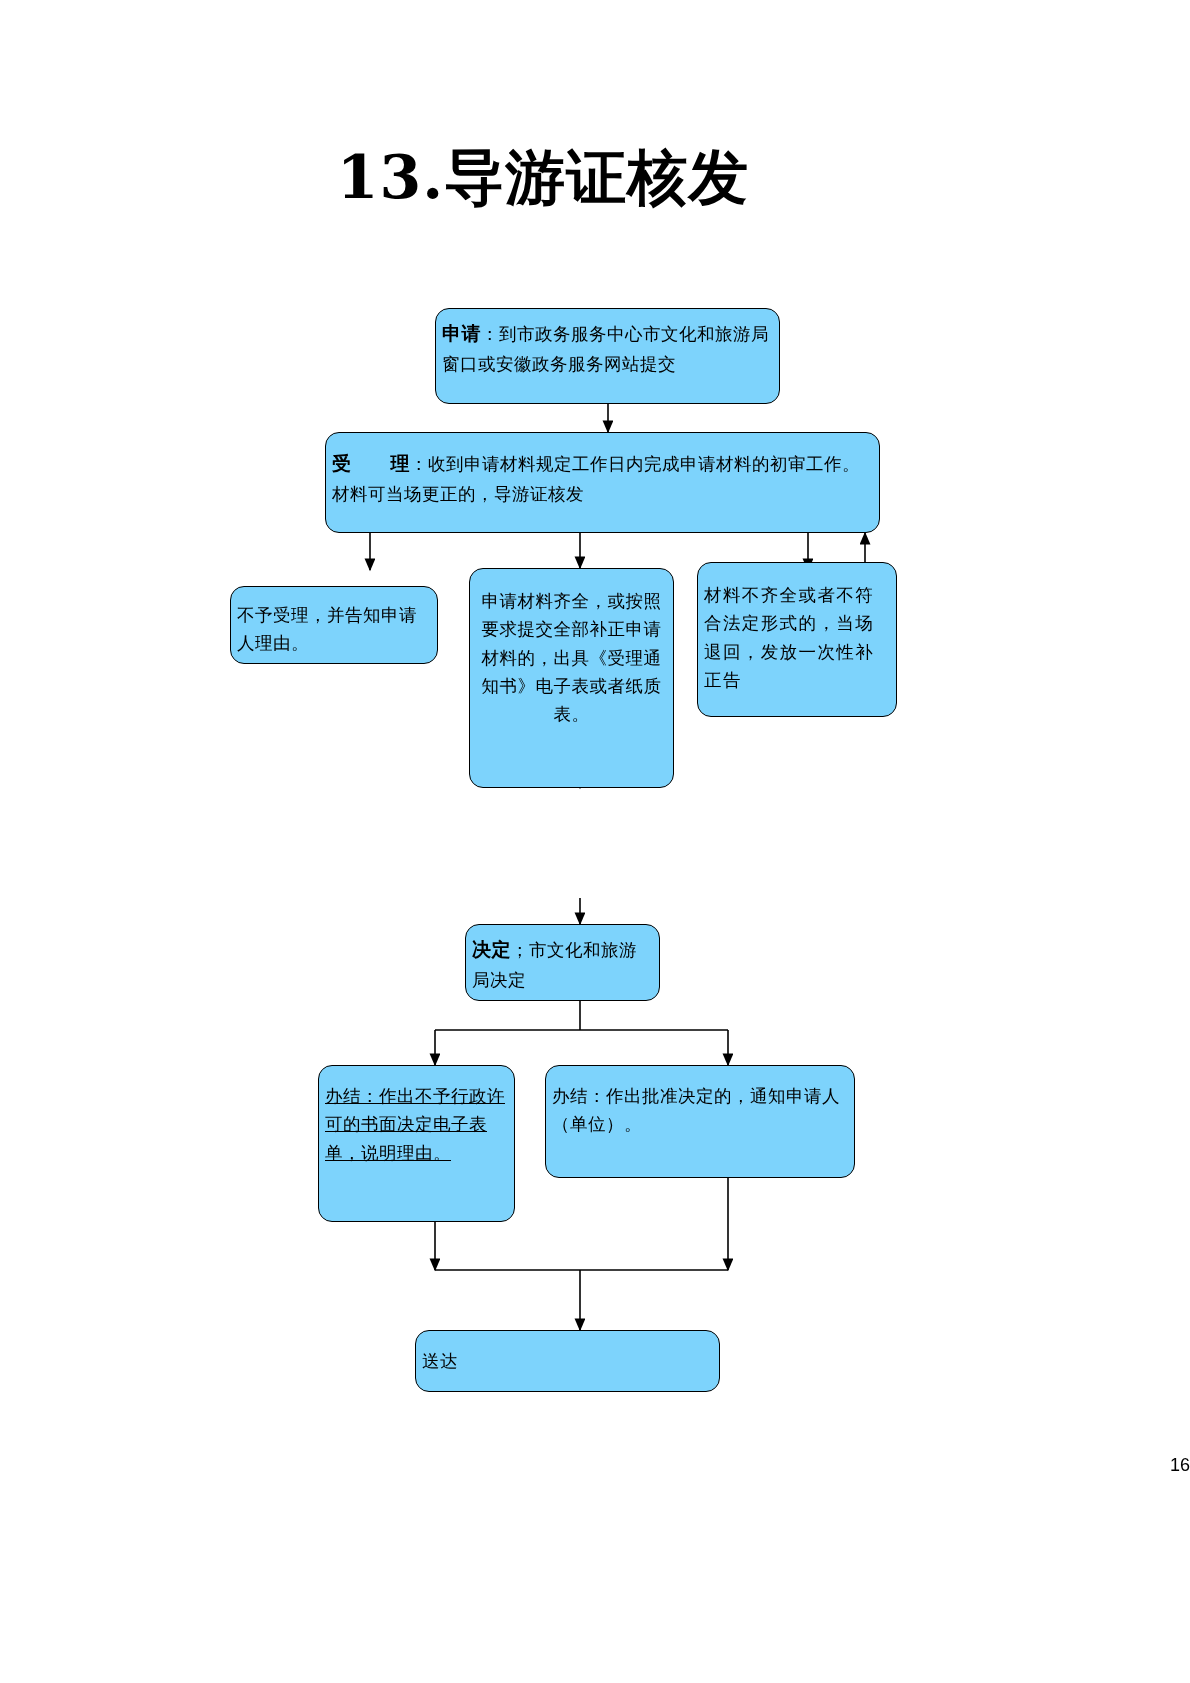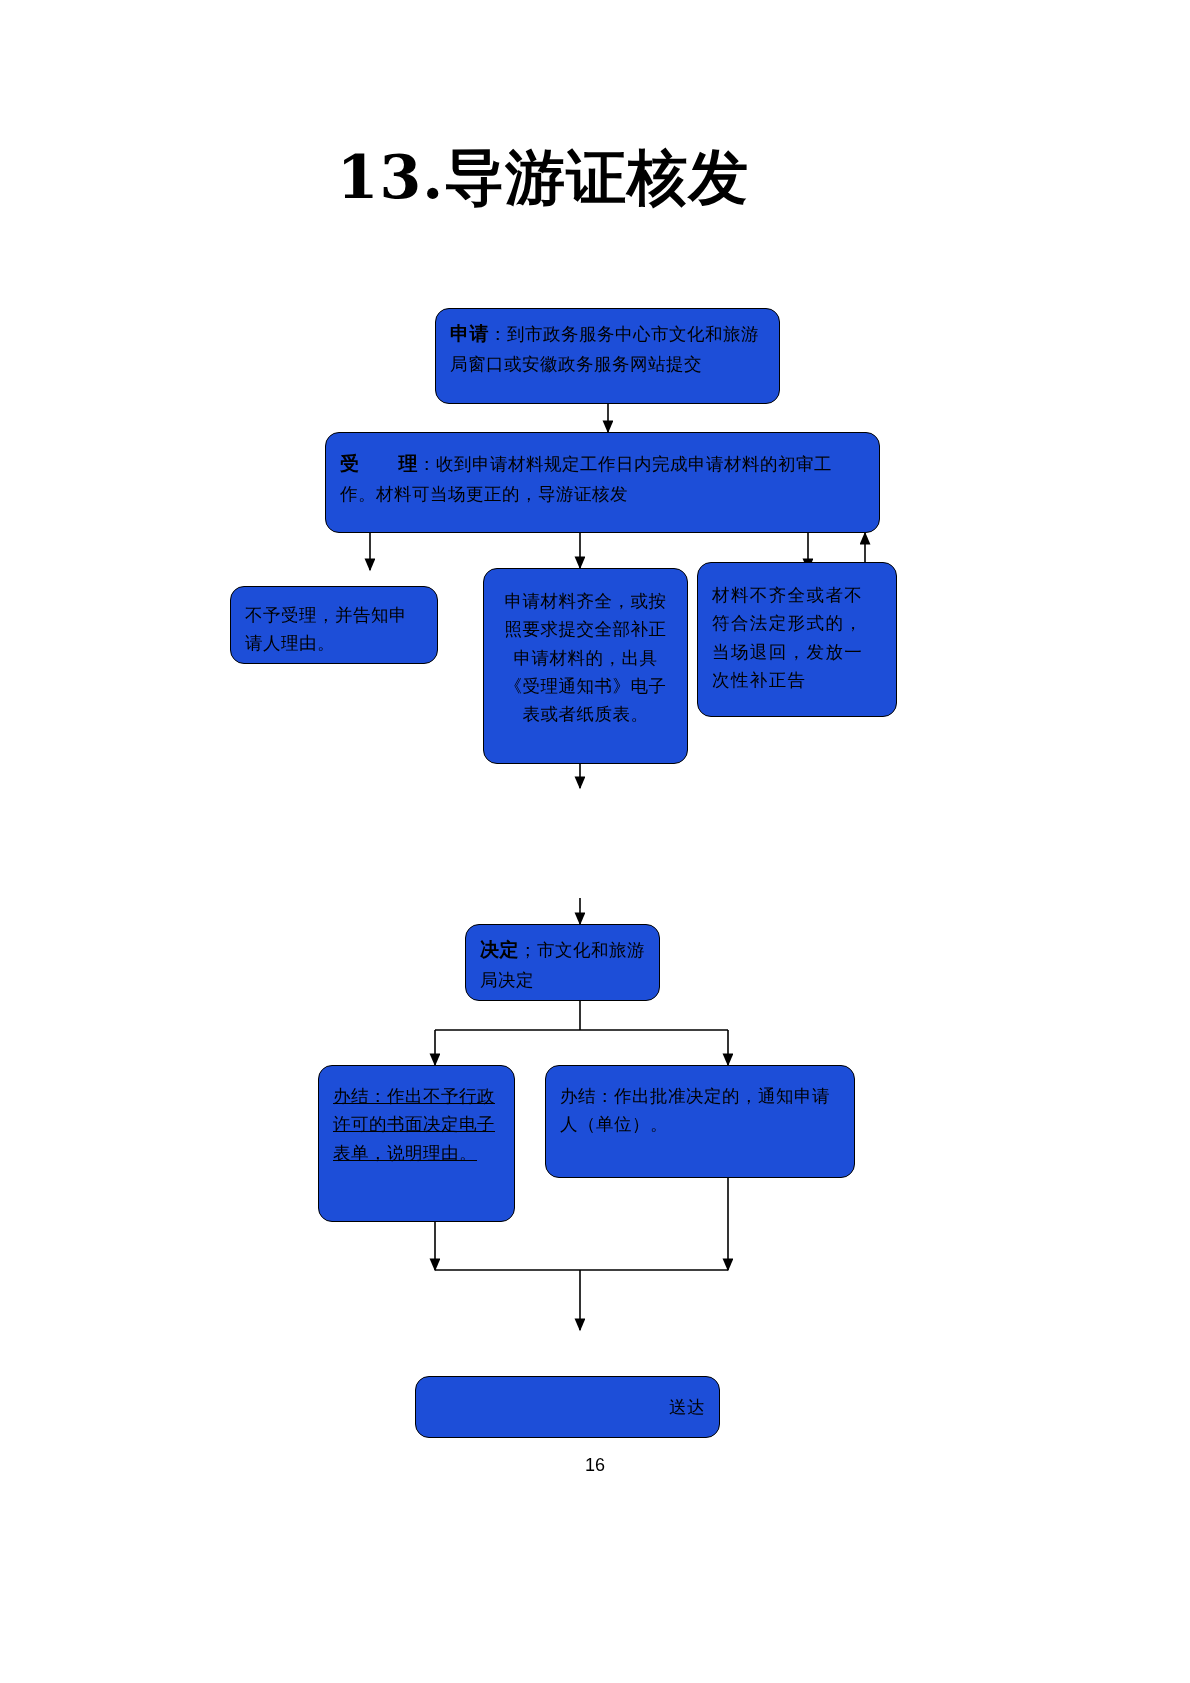--- a/index.html
+++ b/index.html
@@ -28,46 +28,45 @@
     font-family: "DejaVu Serif", "Liberation Serif", serif;
     font-weight: bold;
     font-size: 60px;
     letter-spacing: 1px;
   }
   .page-number {
     position: absolute;
     top: 1455px;
     left: 0;
     width: 1190px;
-    text-align: center;
+    text-align: right;
     font-size: 18px;
     font-family: "Liberation Sans", sans-serif;
   }
   .node {
     position: absolute;
     box-sizing: border-box;
     border: 1.5px solid #000;
     border-radius: 14px;
-    background: #1d4ed8;
+    background: #7dd3fc;
     font-size: 17.5px;
     line-height: 1.62;
     letter-spacing: 0.5px;
     overflow: hidden;
-    padding: 10px 14px;
+    padding: 10px 6px;
   }
   .node .lead {
     font-weight: bold;
     font-size: 19px;
   }
   .node.center {
     display: flex;
     align-items: center;
-    justify-content: flex-end;
+    justify-content: flex-start;
     text-align: center;
-    margin-top: 46px;
   }
   .node.centertext {
     text-align: center;
   }
   svg.connectors {
     position: absolute;
     top: 0;
     left: 0;
     width: 1190px;
     height: 1683px;
@@ -122,21 +121,21 @@
   </div>
 
   <div class="node" style="left:325px; top:432px; width:555px; height:101px; padding-top:16px;">
     <span class="lead">受　　理</span><span>：收到申请材料规定工作日内完成申请材料的初审工作。材料可当场更正的，导游证核发</span>
   </div>
 
   <div class="node" style="left:230px; top:586px; width:208px; height:78px; padding-top:14px;">
     <span>不予受理，并告知申请人理由。</span>
   </div>
 
-  <div class="node centertext" style="left:483px; top:568px; width:205px; height:196px; padding-top:18px;">
+  <div class="node centertext" style="left:469px; top:568px; width:205px; height:220px; padding-top:18px;">
     <span>申请材料齐全，或按照要求提交全部补正申请材料的，出具《受理通知书》电子表或者纸质表。</span>
   </div>
 
   <div class="node" style="left:697px; top:562px; width:200px; height:155px; padding-top:18px; letter-spacing:1.4px;">
     <span>材料不齐全或者不符合法定形式的，当场退回，发放一次性补正告</span>
   </div>
 
 
   <div class="node" style="left:465px; top:924px; width:195px; height:77px; padding-top:10px;">
     <span class="lead">决定</span><span>；市文化和旅游局决定</span>

